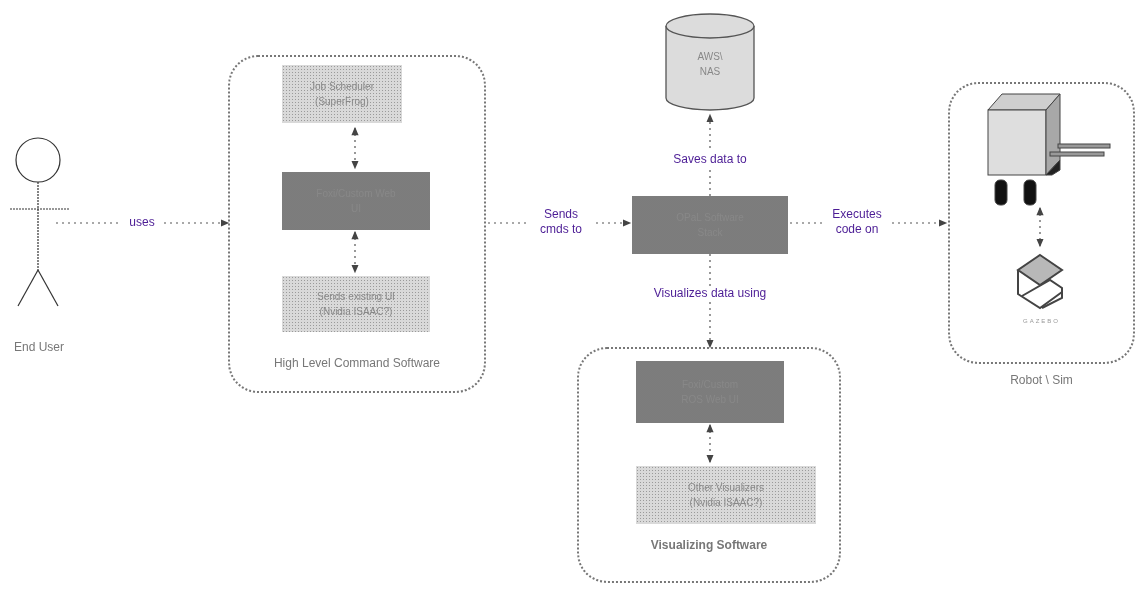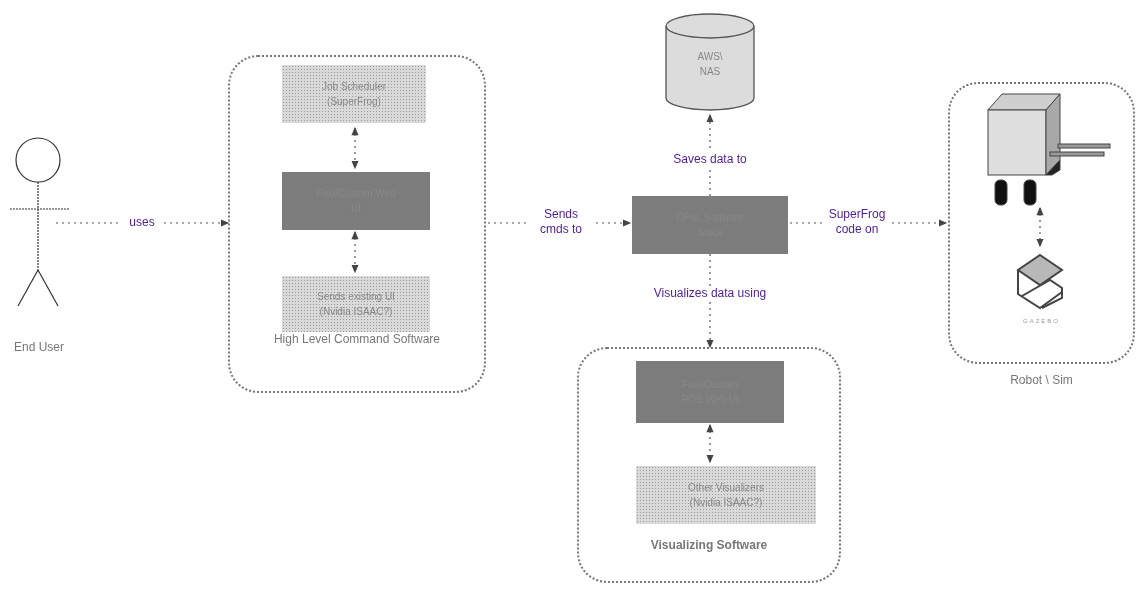--- a/index.html
+++ b/index.html
@@ -75,49 +75,49 @@
   <g stroke="#444" stroke-width="2" fill="none">
     <polygon points="1040,255 1062,270 1040,285 1018,270" fill="#b8b8b8"></polygon>
     <path d="M1018,270 L1018,294 L1040,308 L1062,292"></path>
     <path d="M1022,296 L1050,280 L1062,288 L1062,298 L1042,308"></path>
   </g>
 </svg>
 
 <div class="glabel" style="left:0; top:340px; width:78px;">End User</div>
 
 <div class="group" style="left:228px; top:55px; width:258px; height:338px;"></div>
-<div class="box stipple" style="left:282px; top:65px; width:144px; height:58px;">
+<div class="box stipple" style="left:282px; top:65px; width:120px; height:58px;">
   <span style="white-space:pre-line">Job Scheduler
 (SuperFrog)</span>
 </div>
 <div class="box stipple-dark" style="left:282px; top:172px; width:148px; height:58px;">
   <span style="white-space:pre-line">Foxi/Custom Web
 UI</span>
 </div>
 <div class="box stipple" style="left:282px; top:276px; width:148px; height:56px;">
   <span style="white-space:pre-line">Sends existing UI
 (Nvidia ISAAC?)</span>
 </div>
-<div class="glabel" style="left:228px; top:332px; width:258px;">High Level Command Software</div>
+<div class="glabel" style="left:228px; top:356px; width:258px;">High Level Command Software</div>
 
 <div class="box stipple-dark" style="left:632px; top:196px; width:156px; height:58px;">
   <span style="white-space:pre-line">OPaL Software
 Stack</span>
 </div>
 
 <div class="box" style="left:666px; top:42px; width:88px; height:44px;">
   <span style="white-space:pre-line">AWS\
 NAS</span>
 </div>
 
 <div class="lbl" style="left:122px; top:215px; width:40px;">uses</div>
 <div class="lbl" style="left:530px; top:207px; width:62px; white-space:pre-line;">Sends
 cmds to</div>
 <div class="lbl" style="left:655px; top:152px; width:110px;">Saves data to</div>
-<div class="lbl" style="left:822px; top:207px; width:70px; white-space:pre-line;">SuperFrog
+<div class="lbl" style="left:822px; top:207px; width:70px; white-space:pre-line;">Executes
 code on</div>
 <div class="lbl" style="left:632px; top:286px; width:156px;">Visualizes data using</div>
 
 <div class="group" style="left:577px; top:347px; width:264px; height:236px;"></div>
 <div class="box stipple-dark" style="left:636px; top:361px; width:148px; height:62px;">
   <span style="white-space:pre-line">Foxi/Custom
 ROS Web UI</span>
 </div>
 <div class="box stipple" style="left:636px; top:466px; width:180px; height:58px;">
   <span style="white-space:pre-line">Other Visualizers

